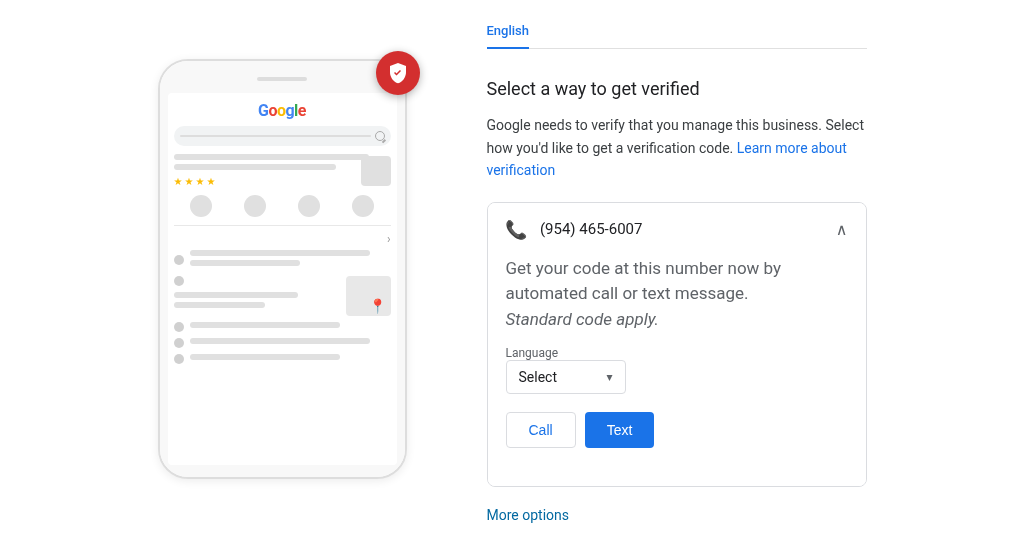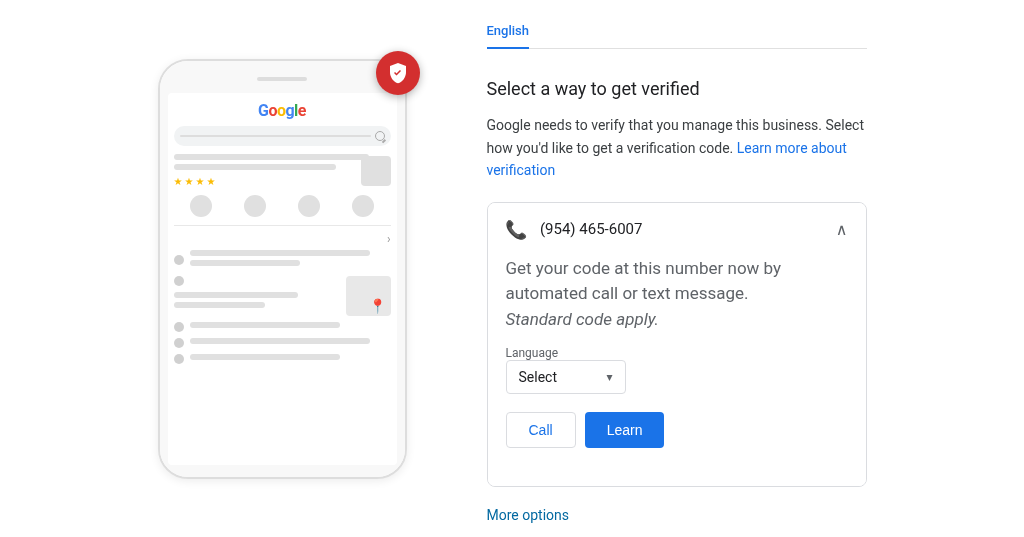--- a/index.html
+++ b/index.html
@@ -526,21 +526,21 @@
           <span>Get your code at this number now by automated call or text message.</span><br>
           <em>Standard code apply.</em>
         </p>
         <span class="language-label">Language</span>
         <div class="language-select">
           <span>Select</span>
           <span class="select-arrow">▾</span>
         </div>
         <div class="action-buttons">
           <button class="btn-call">Call</button>
-          <button class="btn-text">Learn</button>
+          <button class="btn-text">Text</button>
         </div>
       </div>
     </div>
 
     
     <a class="more-options-link" href="#">More options</a>
   </div>
 
 </div>
 

